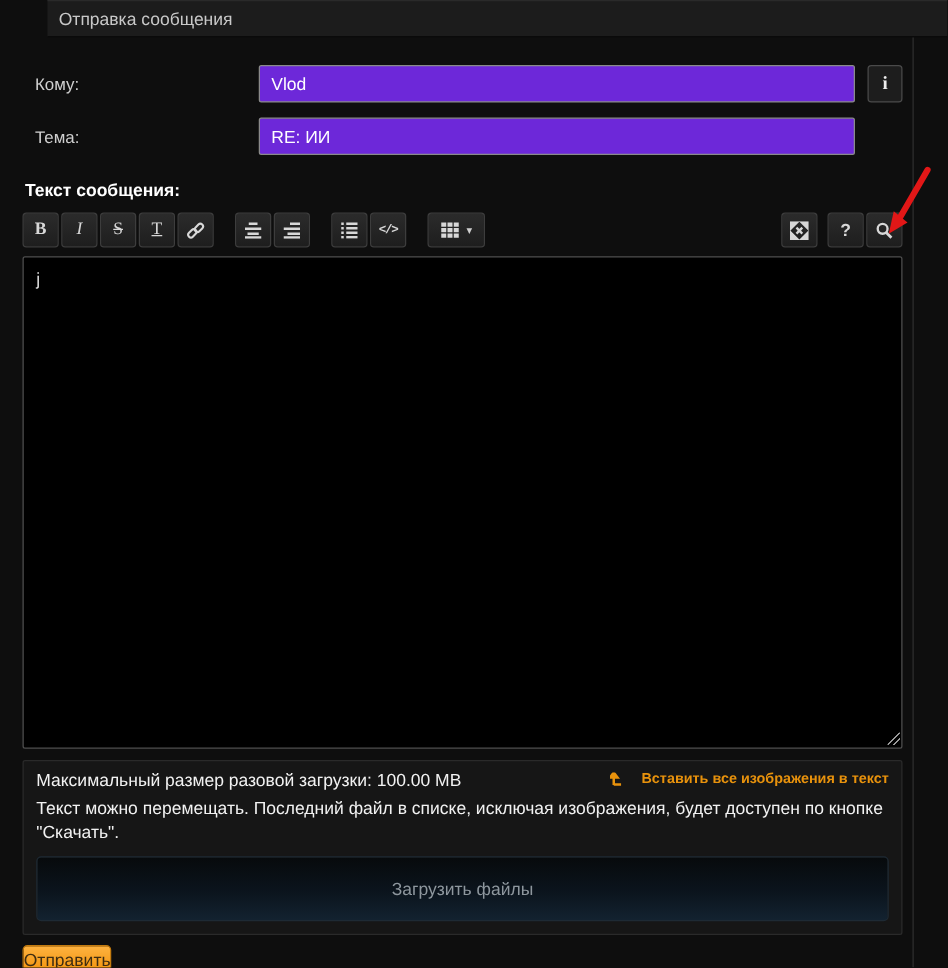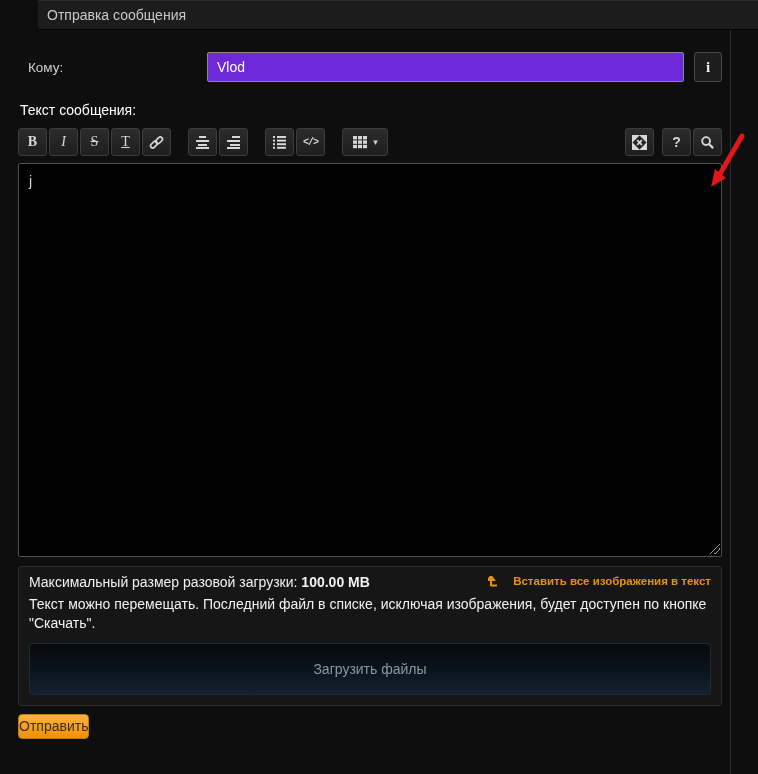--- a/index.html
+++ b/index.html
@@ -26,21 +26,21 @@
     width:477px; height:30px; background:#6d28d9; border:1px solid #8a8a8a;
     border-radius:2px; color:#fff; font-size:14px; padding:0 9px;
     font-family:"Liberation Sans", sans-serif; outline:none;
   }
   .info-btn {
     width:28px; height:30px; margin-left:10px;
     background:#1d1d1d; border:1px solid #4a4a4a; border-radius:3px;
     color:#eee; font-family:"Liberation Serif", serif; font-weight:bold;
     font-size:15px; cursor:pointer;
   }
-  .msg-label { margin:20px 0 0 2px; font-size:14px; font-weight:normal; color:#fff; }
+  .msg-label { margin:20px 0 0 2px; font-size:14px; font-weight:bold; color:#fff; }
   .toolbar { margin-top:10px; height:28px; display:flex; align-items:center; width:704px; }
   .grp { display:flex; gap:2px; margin-right:17px; }
   .grp.right { margin-right:0; margin-left:8px; }
   .spacer { flex:1; }
   .tb-btn {
     min-width:29px; height:28px; padding:0 5px;
     background:linear-gradient(#2b2b2b,#1e1e1e);
     border:1px solid #3d3d3d; border-radius:3px;
     color:#d8d8d8; display:flex; align-items:center; justify-content:center;
     cursor:pointer; font-size:14px;
@@ -65,21 +65,21 @@
       linear-gradient(135deg, transparent 45%, #9a9a9a 45%, #9a9a9a 52%, transparent 52%),
       linear-gradient(135deg, transparent 70%, #9a9a9a 70%, #9a9a9a 77%, transparent 77%);
     pointer-events:none;
   }
   .files-panel {
     width:704px; margin-top:9px; background:#161616;
     border:1px solid #2a2a2a; border-radius:2px; padding:7px 10px 10px;
   }
   .panel-row1 { display:flex; align-items:baseline; }
   .max-size { font-size:14px; color:#f2f2f2; }
-  .max-size b { font-weight:bold; }
+  .max-size b { font-weight:normal; }
   .insert-link {
     margin-left:auto; font-size:11.5px; font-weight:bold; color:#e8920c;
     display:flex; align-items:flex-end; gap:16px; cursor:pointer; text-decoration:none;
   }
   .files-note { margin-top:5px; font-size:14px; color:#f2f2f2; line-height:1.35; width:680px; }
   .upload-btn {
     margin-top:10px; width:100%; height:52px;
     background:linear-gradient(#070a0c 0%, #0b141d 55%, #132230 100%);
     border:1px solid #1e2a34; border-radius:4px;
     color:#8e979e; font-size:14px; cursor:pointer;
@@ -101,20 +101,24 @@
 <div class="titlebar">Отправка сообщения</div>
 
 <div class="container">
 
   <div class="row">
     <span class="lbl">Кому:</span>
     <input class="txt-input" type="text" value="Vlod" style="">
     <button class="info-btn serif">i</button>
   </div>
 
+  <div class="row">
+    <span class="lbl">Тема:</span>
+    <input class="txt-input" type="text" value="RE: ИИ" style="">
+  </div>
 
   <div class="msg-label">Текст сообщения:</div>
 
   <div class="toolbar">
     <div class="grp">
       <button class="tb-btn serif b">B</button>
       <button class="tb-btn serif i">I</button>
       <button class="tb-btn serif s">S</button>
       <button class="tb-btn serif u">T</button>
       <button class="tb-btn">

